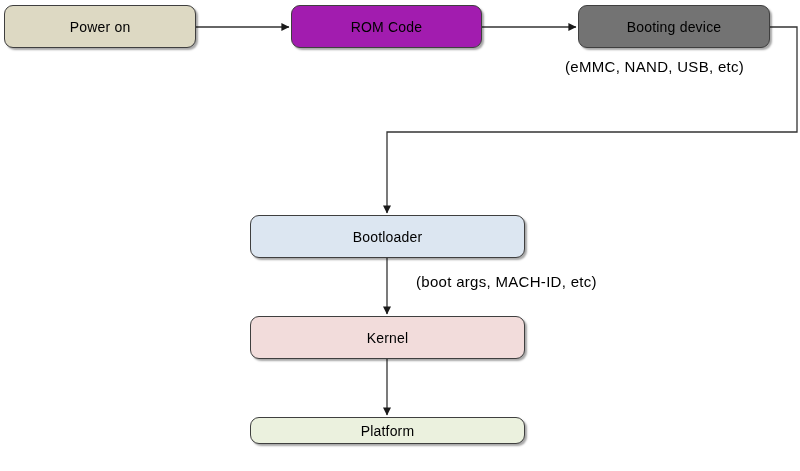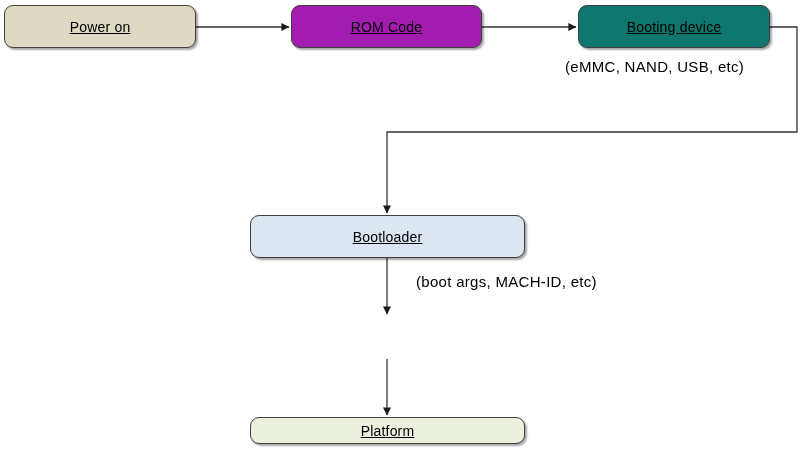--- a/index.html
+++ b/index.html
@@ -25,21 +25,20 @@
   }
   .node {
     position: absolute;
     box-sizing: border-box;
     border: 1.5px solid #3f3f3f;
     border-radius: 9px;
     box-shadow: 2px 2px 2px rgba(0,0,0,0.35);
     display: flex;
     align-items: center;
     justify-content: center;
-    text-decoration: underline;
   }
   .node-label {
     font-size: 14px;
     color: #000000;
     letter-spacing: 0.2px;
     white-space: nowrap;
   }
   .annotation {
     position: absolute;
     font-size: 15px;
@@ -68,24 +67,27 @@
       <polyline class="connector" points="770,27 797,27 797,132 387,132 387,213" marker-end="url(#arrowhead)"></polyline>
       <polyline class="connector" points="387,258 387,314" marker-end="url(#arrowhead)"></polyline>
       <polyline class="connector" points="387,359 387,415" marker-end="url(#arrowhead)"></polyline>
     </svg>
 <div class="node" style="left: 4px; top: 5px; width: 192px; height: 43px; background: rgb(221, 217, 195);">
       <span class="node-label">Power on</span>
     </div>
     <div class="node" style="left: 291px; top: 5px; width: 191px; height: 43px; background: #a21caf;">
       <span class="node-label">ROM Code</span>
     </div>
-    <div class="node" style="left: 578px; top: 5px; width: 192px; height: 43px; background: #0f766e;">
+    <div class="node" style="left: 578px; top: 5px; width: 192px; height: 43px; background: #737373;">
       <span class="node-label">Booting device</span>
     </div>
     <div class="node" style="left: 250px; top: 215px; width: 275px; height: 43px; background: rgb(220, 230, 241); justify-content: center;">
       <span class="node-label">Bootloader</span>
+    </div>
+    <div class="node" style="left: 250px; top: 316px; width: 275px; height: 43px; background: rgb(242, 220, 219);">
+      <span class="node-label">Kernel</span>
     </div>
     <div class="node" style="left: 250px; top: 417px; width: 275px; height: 27px; background: rgb(235, 241, 222);">
       <span class="node-label">Platform</span>
     </div>
     <div class="annotation" style="left: 565px; top: 58px;">(eMMC, NAND, USB, etc)</div>
     <div class="annotation" style="left: 416px; top: 273px;">(boot args, MACH-ID, etc)</div>
   </div>
 
 </body></html>

